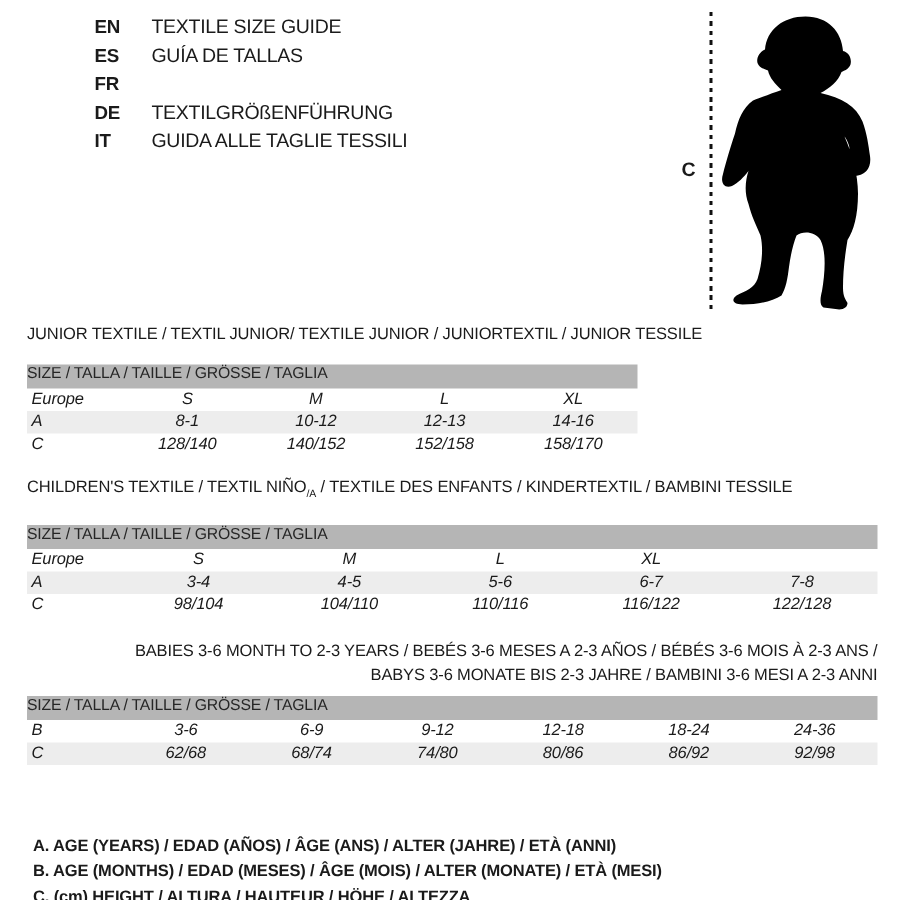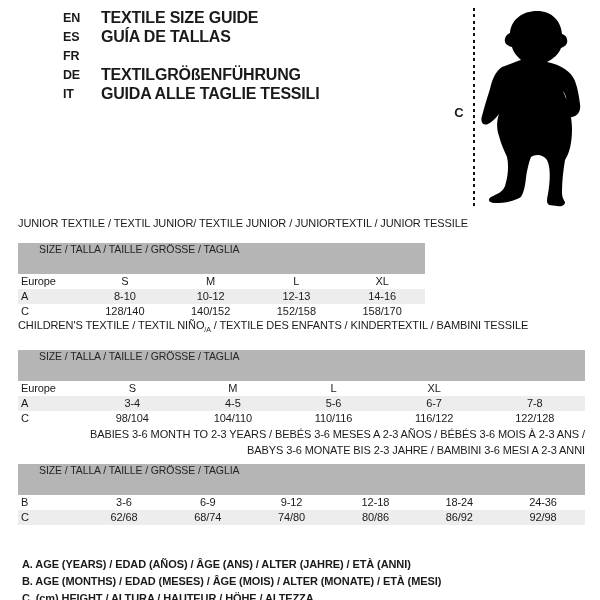--- a/index.html
+++ b/index.html
@@ -6,43 +6,43 @@
   body{
     width:600px;height:600px;background:#ffffff;position:relative;
     font-family:"Liberation Sans", sans-serif;color:#1a1a1a;overflow:hidden;
   }
   .abs{position:absolute;}
 
   
   .lang-block{left:22px;top:8px;}
   .lang-row{display:flex;height:19px;align-items:center;}
   .lang-code{width:38px;font-weight:bold;font-size:12.5px;letter-spacing:-0.2px;margin-left:41px;}
-  .lang-label{font-weight:bold;font-size:16px;letter-spacing:-0.2px;white-space:nowrap;}
+  .lang-label{font-weight:normal;font-size:13px;letter-spacing:-0.2px;white-space:nowrap;}
 
   
   .measure-line{
     left:473px;top:8px;width:2px;height:199px;
     background:repeating-linear-gradient(to bottom,#111 0 3px,transparent 3px 6.3px);
   }
   .height-marker{left:450px;top:105px;width:18px;text-align:center;
     font-weight:bold;font-size:13px;}
   .toddler{left:477px;top:4px;}
 
   
   .sec{left:18px;}
   .sec-junior{top:217px;width:407px;}
   .sec-children{top:319px;width:567px;}
   .sec-babies{top:426px;width:567px;}
   .sec-title{font-weight:normal;font-size:11px;line-height:12px;letter-spacing:-0.1px;white-space:nowrap;}
   .sec-title-2l{line-height:16px;white-space:normal;text-align:right;}
   .sub-a{font-size:7px;vertical-align:sub;}
-  .size-band{height:31px;line-height:13px;font-size:10.5px;padding-left:21px;
+  .size-band{height:16px;line-height:13px;font-size:10.5px;padding-left:0;
     letter-spacing:-0.1px;color:#262626;margin-top:14px;}
   .mt-small{margin-top:6px;}
-  .trow{display:grid;height:15px;line-height:15px;font-size:11px;letter-spacing:-0.1px;}
+  .trow{display:grid;height:15px;line-height:15px;font-size:11px;letter-spacing:-0.1px;font-style:italic;}
   .cols4{grid-template-columns:64px repeat(4,1fr);}
   .cols5{grid-template-columns:64px repeat(5,1fr);}
   .cols6{grid-template-columns:64px repeat(6,1fr);}
   .trow .lbl{padding-left:3px;text-align:left;}
   .trow .val{text-align:center;}
   .alt{background:#ededed;}
   .band-bg{background:#b5b5b5;}
 
   
   .legend{left:22px;top:537px;margin-top:19px;}
@@ -123,21 +123,21 @@
   <div class="size-band band-bg">SIZE / TALLA / TAILLE / GRÖSSE / TAGLIA</div>
   <div class="trow cols4">
     <span class="lbl">Europe</span>
     <span class="val">S</span>
     <span class="val">M</span>
     <span class="val">L</span>
     <span class="val">XL</span>
   </div>
   <div class="trow cols4 alt">
     <span class="lbl">A</span>
-    <span class="val">8-10</span>
+    <span class="val">8-1</span>
     <span class="val">10-12</span>
     <span class="val">12-13</span>
     <span class="val">14-16</span>
   </div>
   <div class="trow cols4">
     <span class="lbl">C</span>
     <span class="val">128/140</span>
     <span class="val">140/152</span>
     <span class="val">152/158</span>
     <span class="val">158/170</span>

